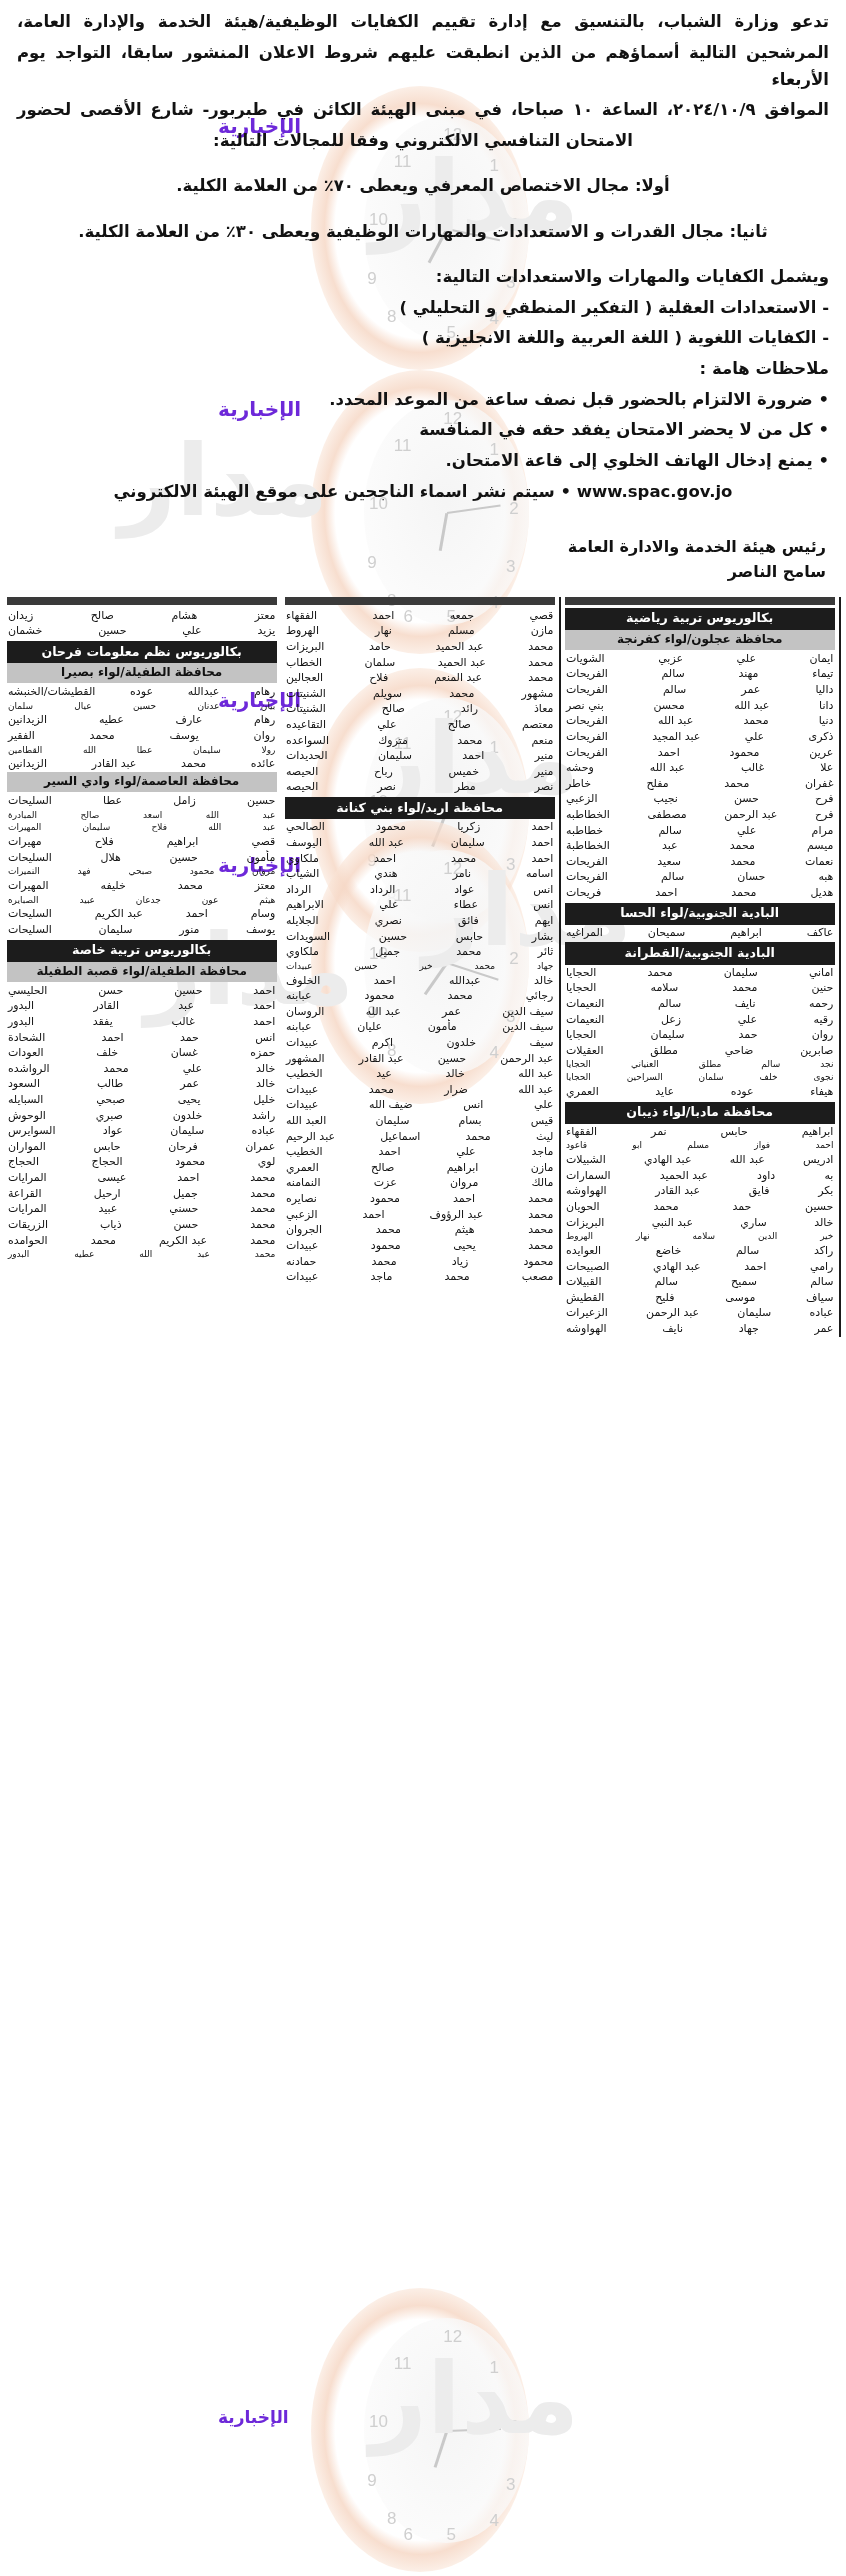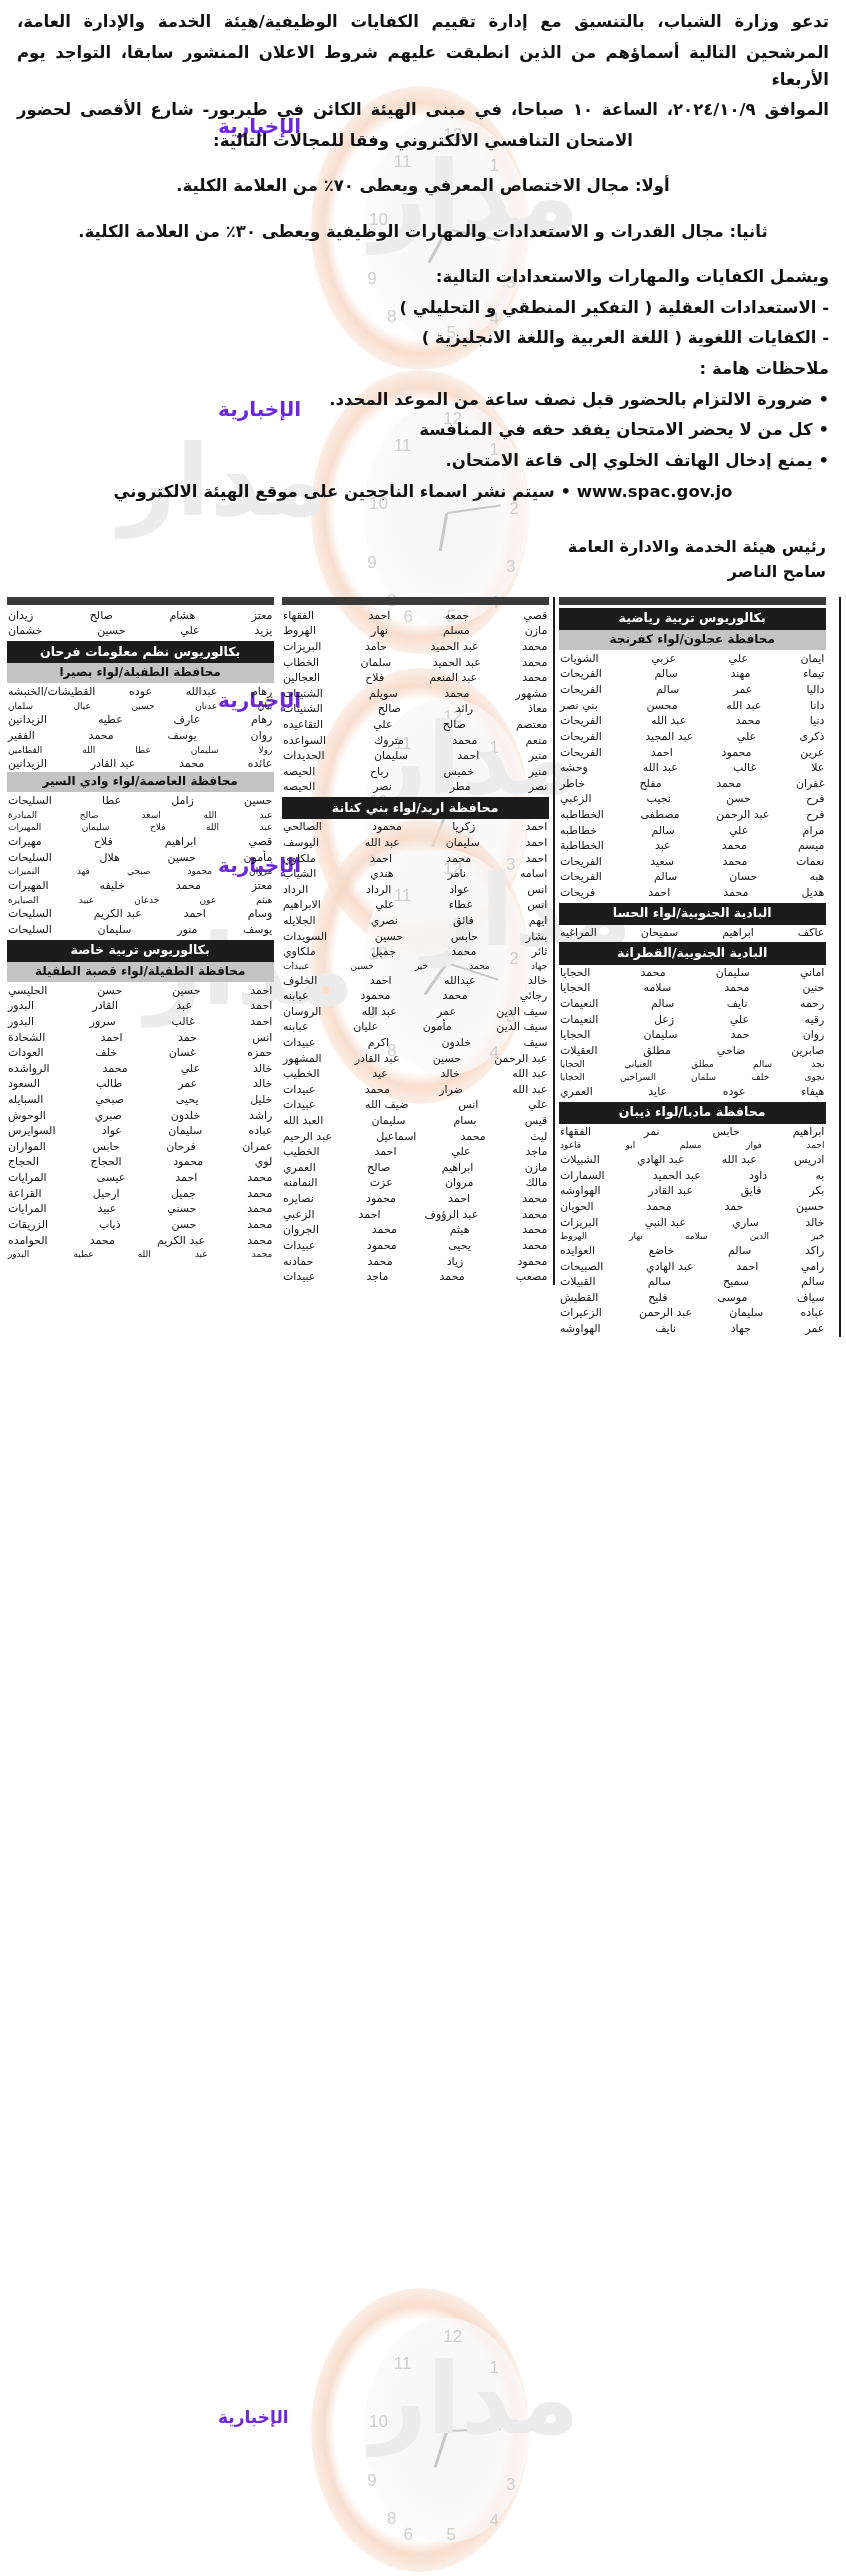--- a/index.html
+++ b/index.html
@@ -87,21 +87,21 @@
     padding:0 5.3px 13.2px 5.3px;
     gap:0;
   }
   .col{
     flex:1 1 0;
     border-right:2px solid #1a1a1a;
     padding:0 4px;
     min-width:0;
   }
   .col:last-child{border-right:none;padding-left:1.3px;}
-  .col:first-child{padding-right:13px;}
+  .col:first-child{padding-right:4px;}
 
   .hdr-major{
     background:#1c1c1c;
     color:#ffffff;
     font-weight:bold;
     font-size:12.6px;
     line-height:1.3;
     text-align:center;
     padding:2.6px 2.6px 3.3px 2.6px;
     margin:2px 0 0 0;
@@ -899,21 +899,21 @@
         </div>
         <div class="nm">
           <span>احمد</span>
           <span>عبد</span>
           <span>القادر</span>
           <span>البدور</span>
         </div>
         <div class="nm">
           <span>احمد</span>
           <span>غالب</span>
-          <span>سرور</span>
+          <span>يفقد</span>
           <span>البدور</span>
         </div>
         <div class="nm">
           <span>انس</span>
           <span>حمد</span>
           <span>احمد</span>
           <span>الشحادة</span>
         </div>
         <div class="nm">
           <span>حمزه</span>

